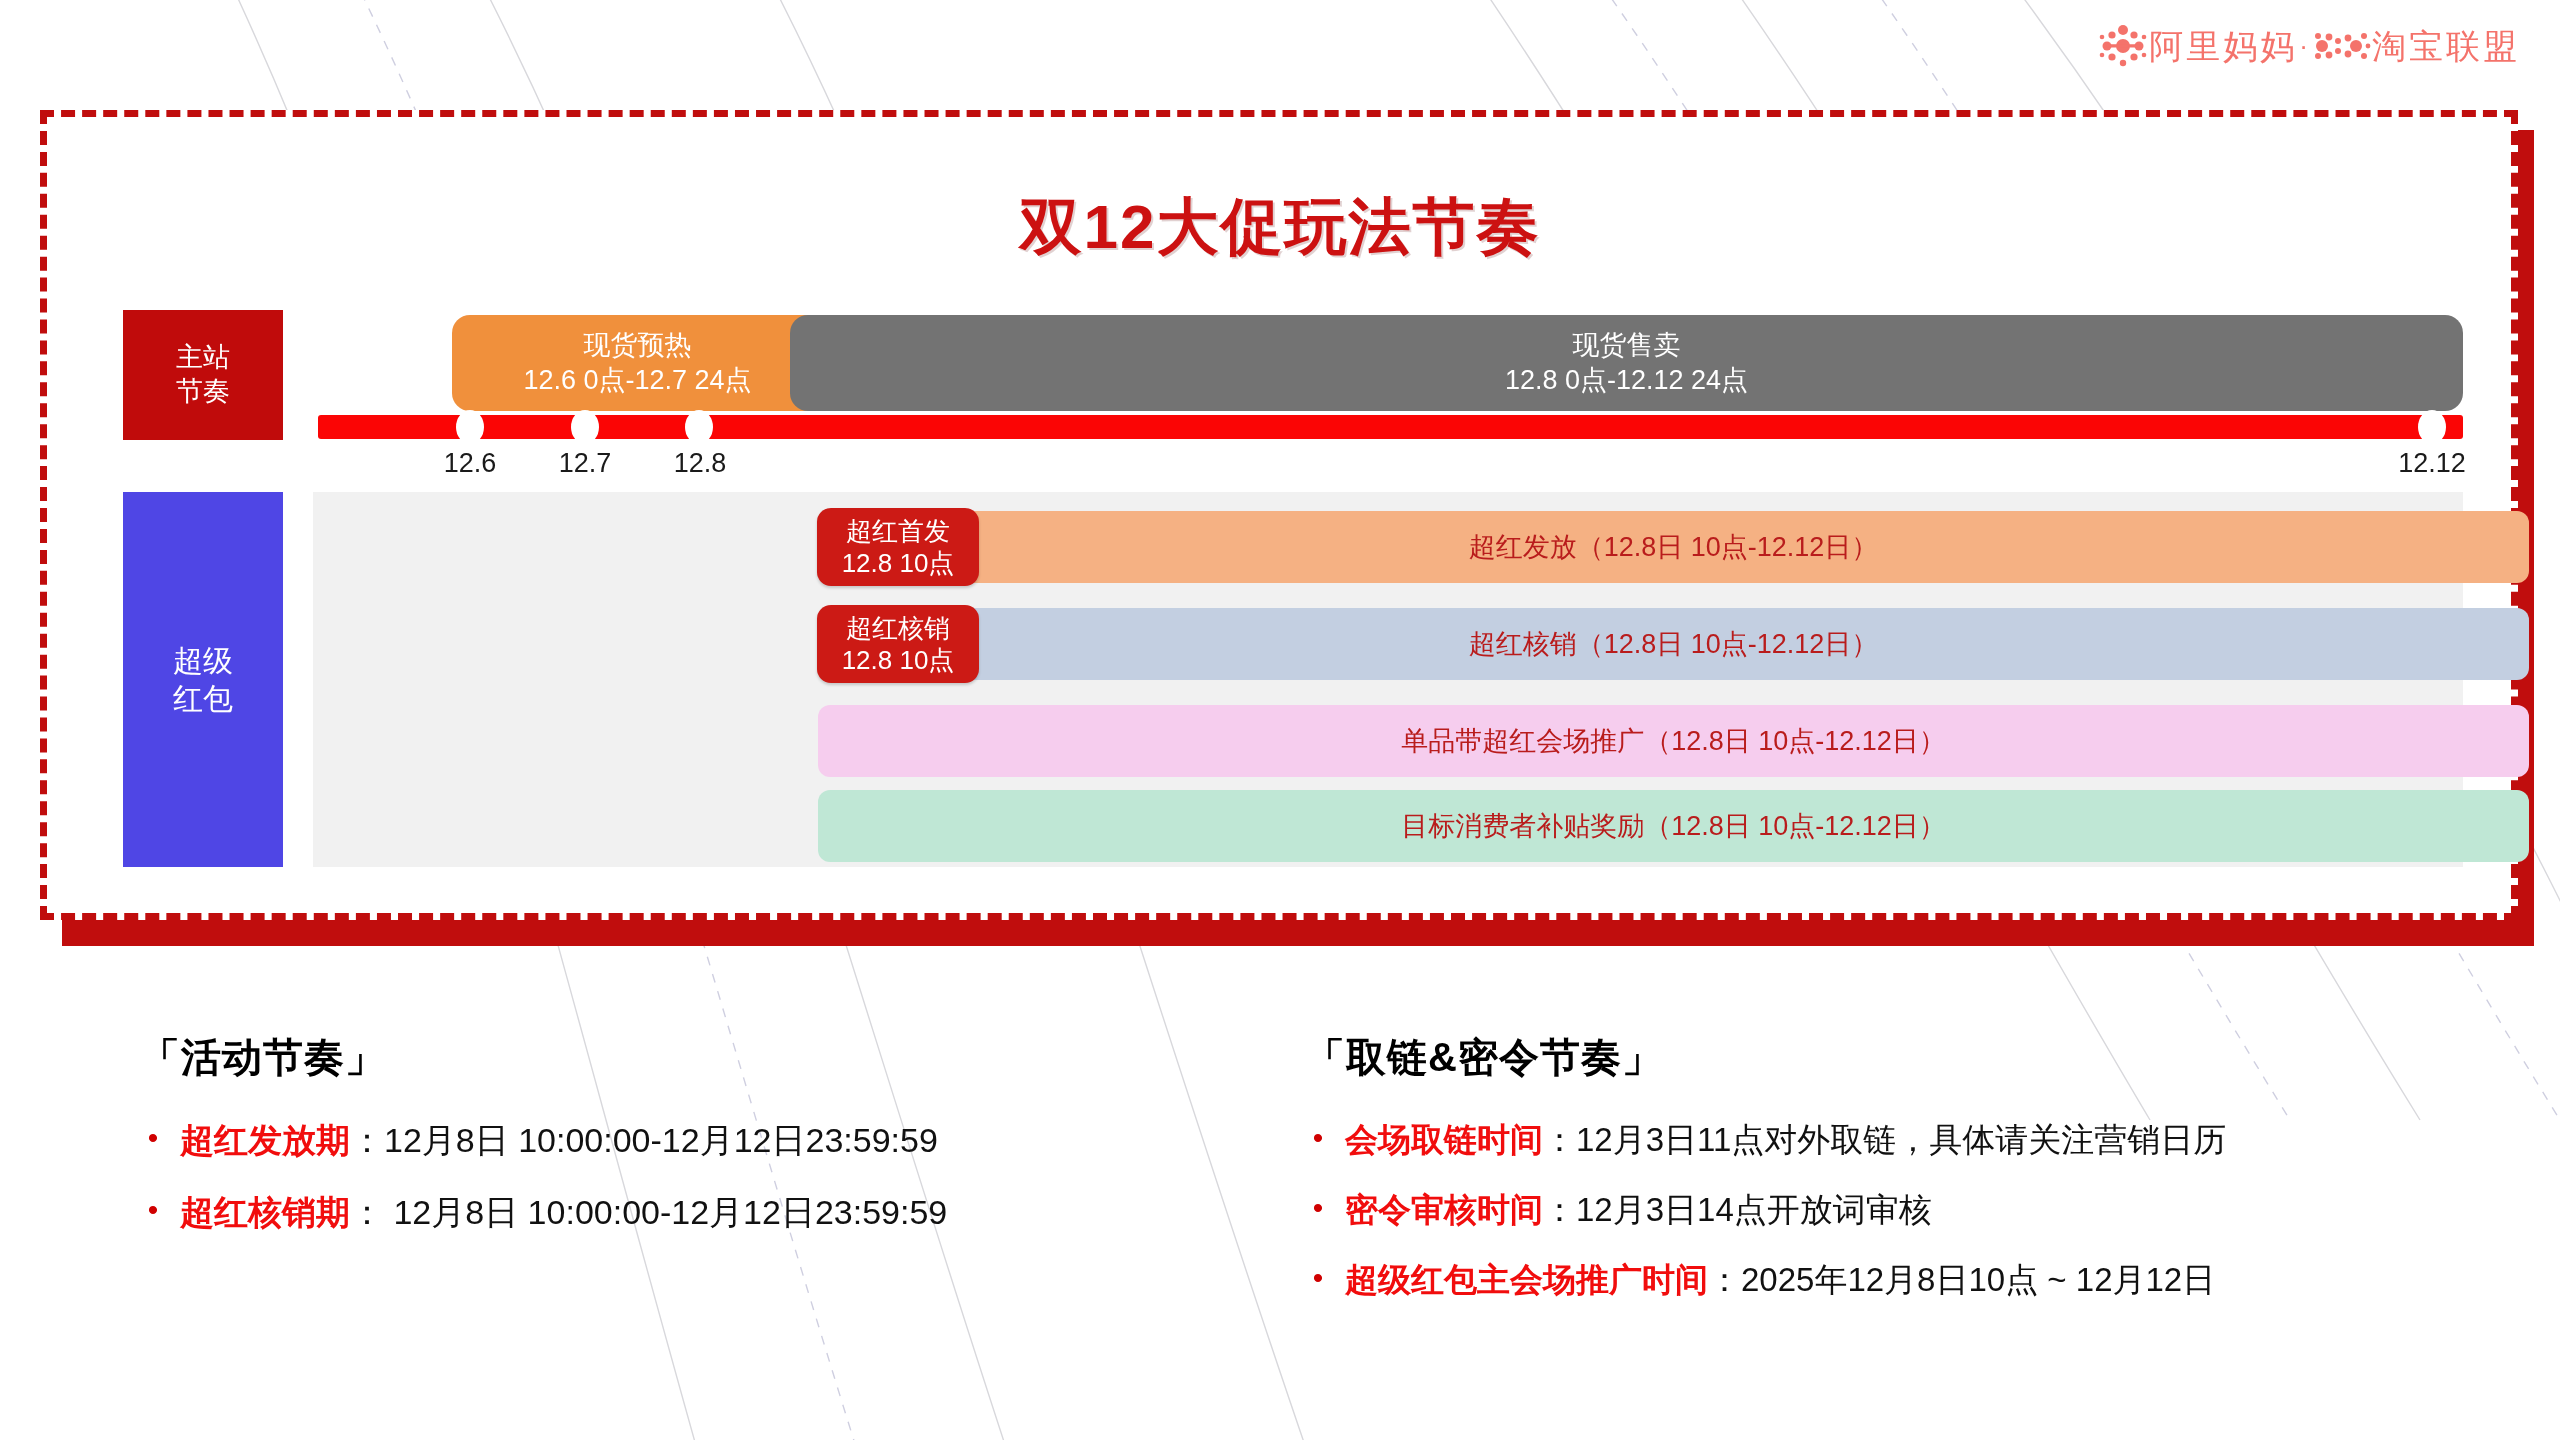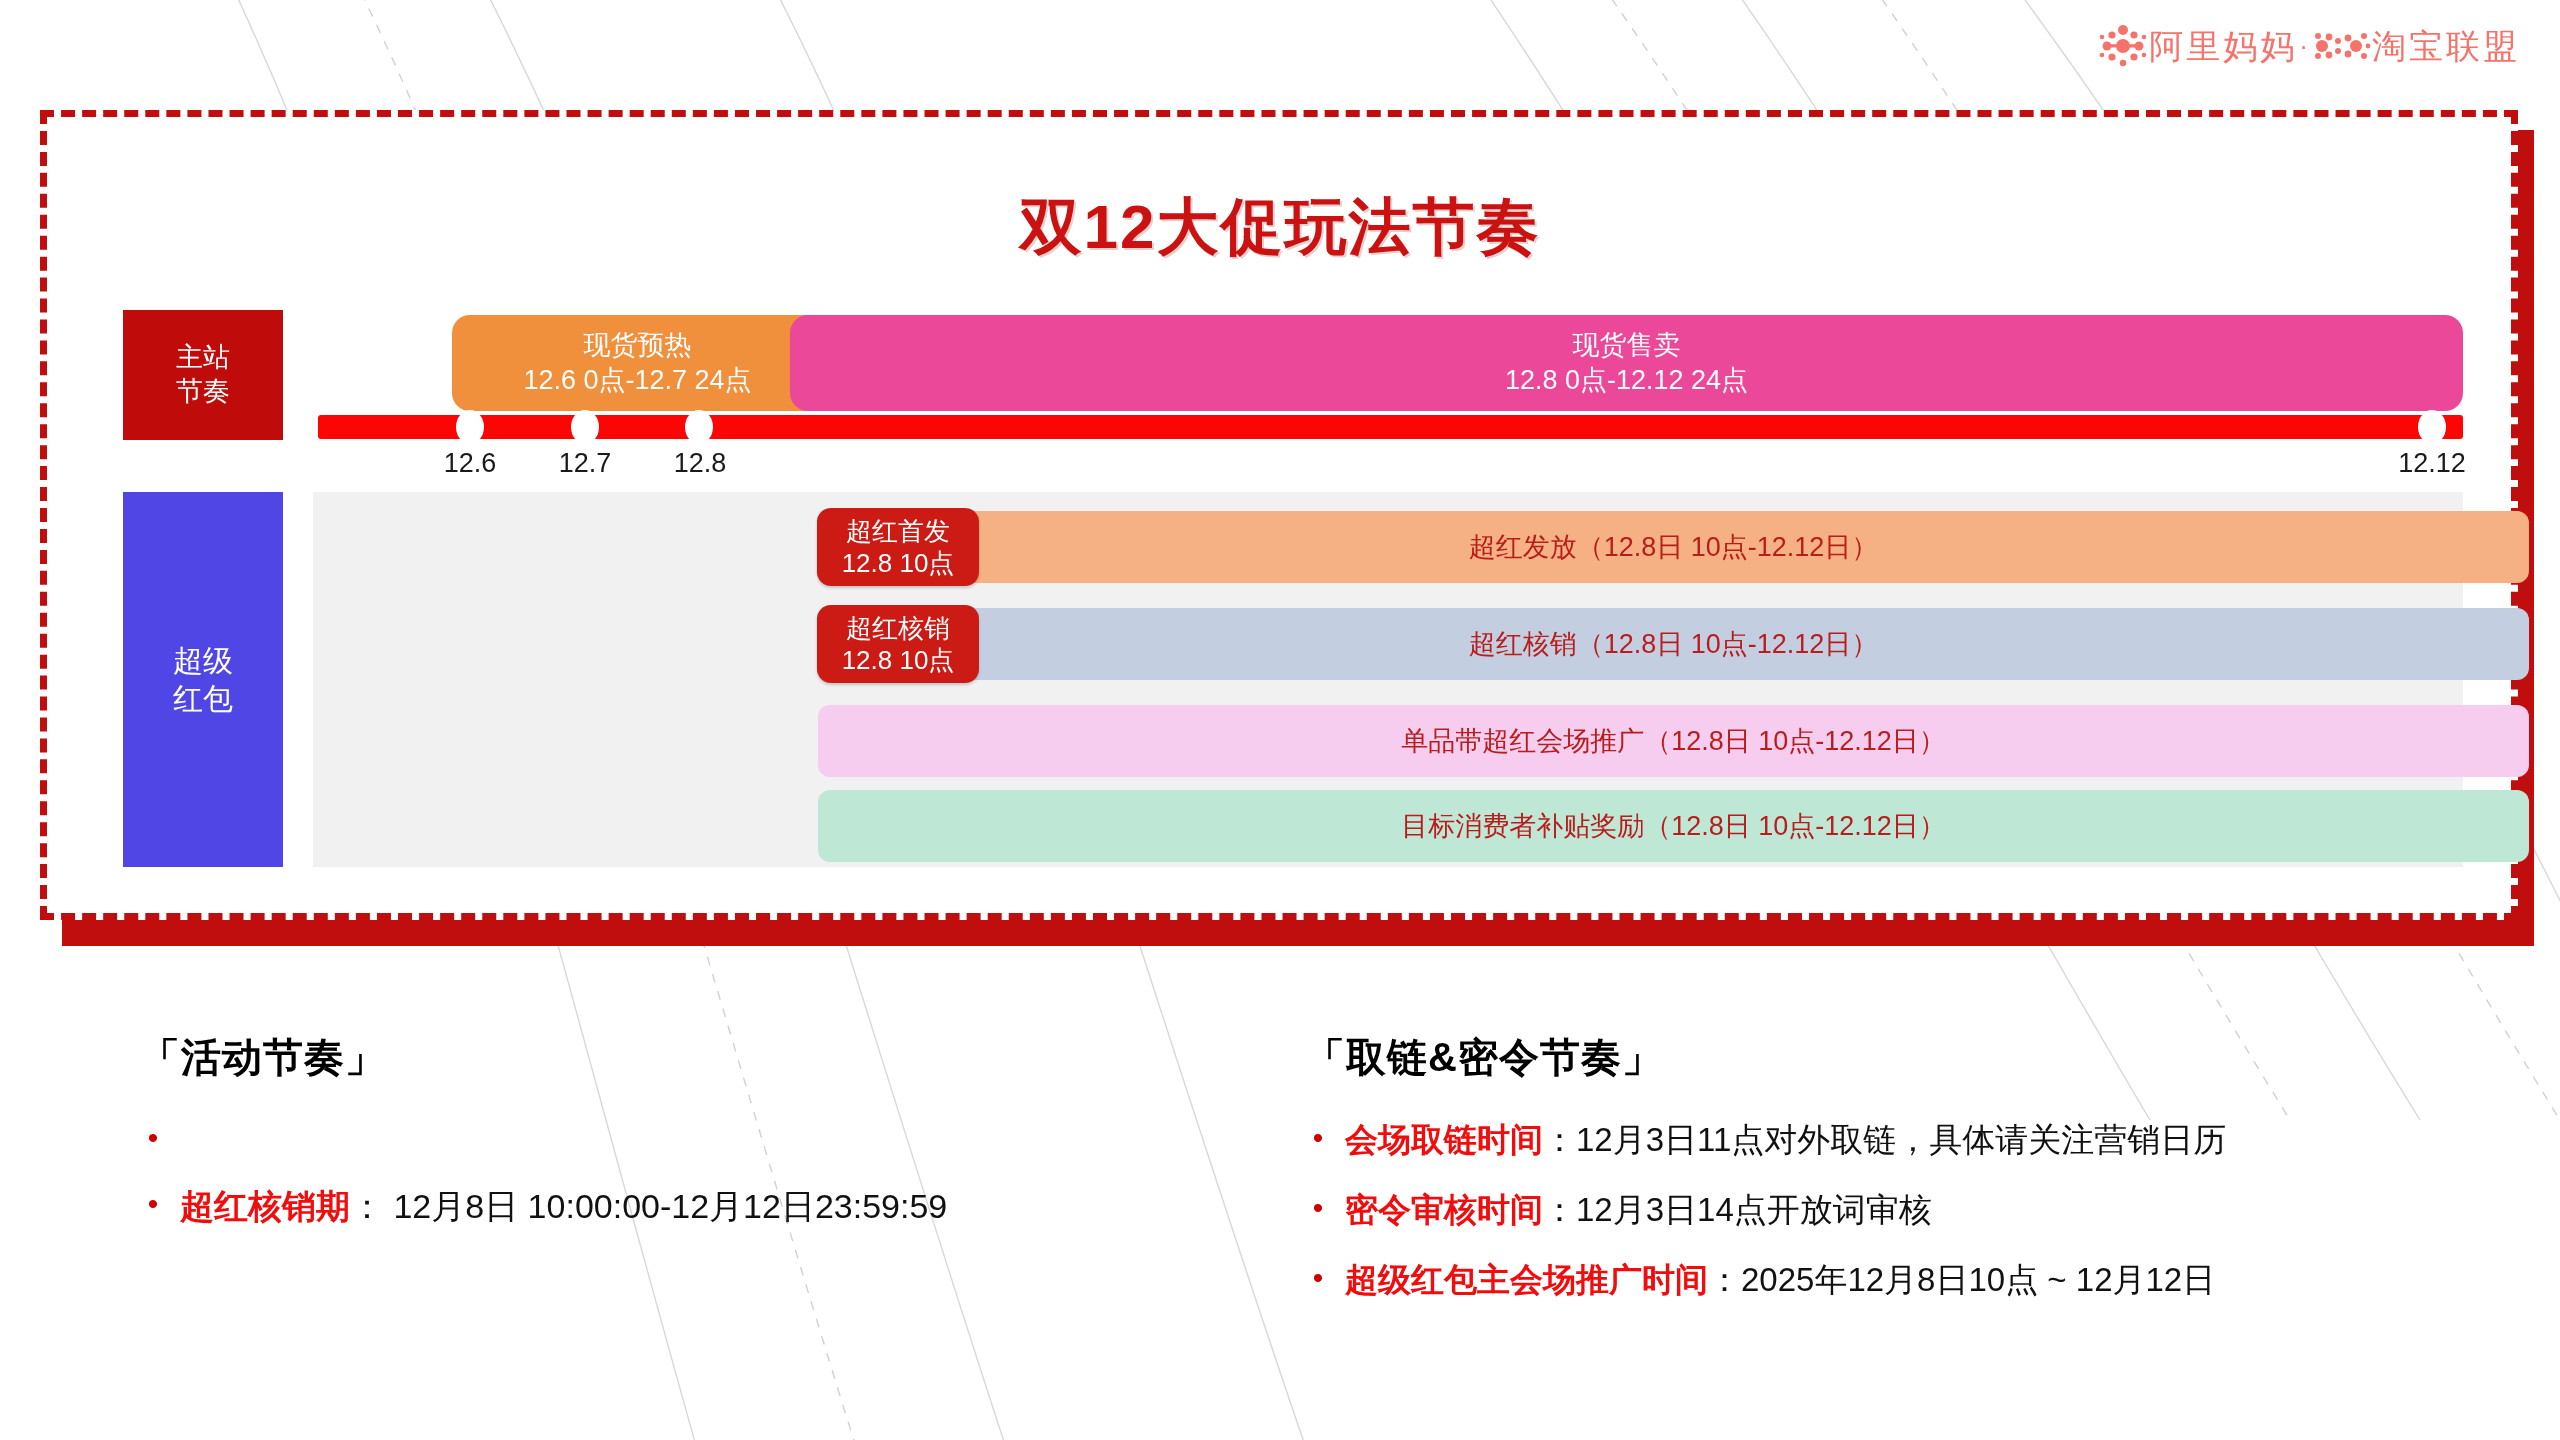--- a/index.html
+++ b/index.html
@@ -78,21 +78,21 @@
     position:absolute; top: 448px; font-size: 27px; color:#1a1a1a;
     transform: translateX(-50%); white-space:nowrap;
   }
 
   .phase {
     position:absolute; border-radius: 18px; color:#fff;
     display:flex; flex-direction:column; align-items:center; justify-content:center;
     text-align:center; line-height:1.3; font-size: 27px;
   }
   #phase-preheat { left: 452px; top: 315px; width: 371px; height: 96px; background:#f0903c; }
-  #phase-sale    { left: 790px; top: 315px; width: 1673px; height: 96px; background:#ec4899; }
+  #phase-sale    { left: 790px; top: 315px; width: 1673px; height: 96px; background:#737373; }
 
   
   .grey-panel {
     position:absolute; left: 313px; top: 492px;
     width: 2150px; height: 375px; background:#f1f1f1;
   }
   .track {
     position:absolute; left: 818px; height: 72px; width: 1711px;
     border-radius: 12px;
     display:flex; align-items:center; justify-content:center;
@@ -242,20 +242,21 @@
   <div class="badge" id="badge-2">
     <span>超红核销</span>
     <span>12.8 10点</span>
   </div>
 
   <div class="notes-col" id="notes-left">
     <div class="notes-head">「活动节奏」</div>
 
     <div class="note-item">
       <span class="note-bullet">•</span>
+      <span class="note-body"><span class="note-key">超红发放期</span><span>：</span><span>12月8日 10:00:00-12月12日23:59:59</span></span>
     </div>
 
     <div class="note-item">
       <span class="note-bullet">•</span>
       <span class="note-body"><span class="note-key">超红核销期</span><span>：</span><span> 12月8日 10:00:00-12月12日23:59:59</span></span>
     </div>
   </div>
 
   <div class="notes-col" id="notes-right">
     <div class="notes-head">「取链&amp;密令节奏」</div>

